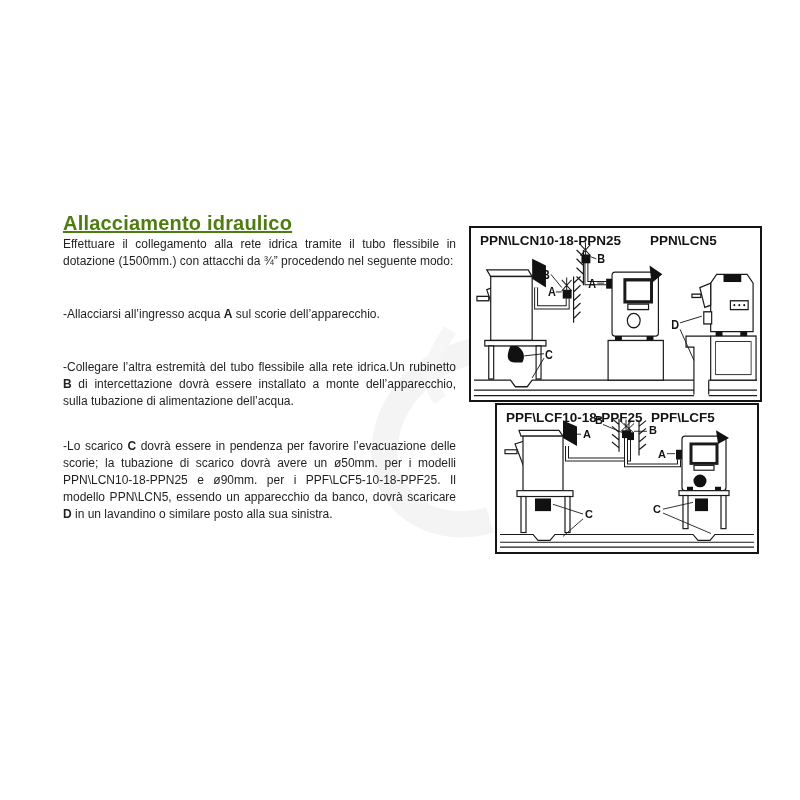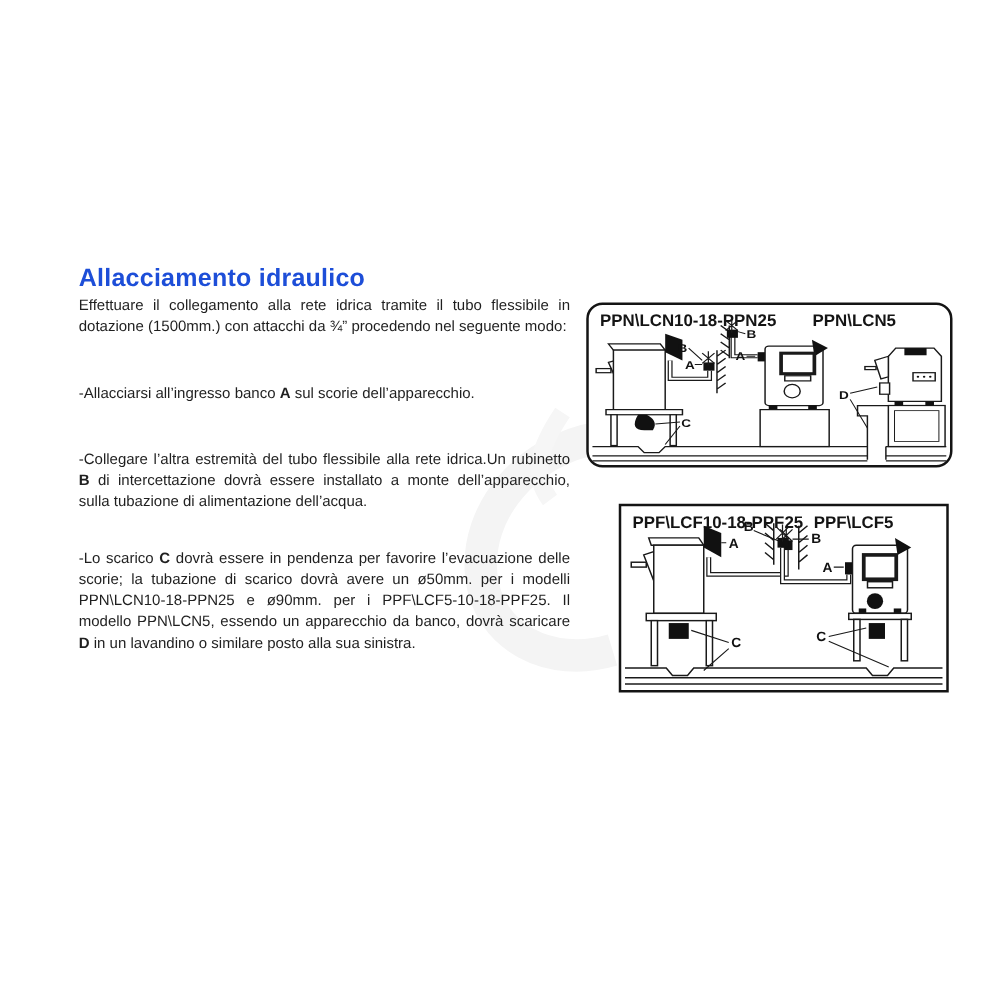--- a/index.html
+++ b/index.html
@@ -2,35 +2,35 @@
 <html><head>
 <meta charset="utf-8">
 <style>
   html,body{margin:0;padding:0;background:#ffffff;}
   .page{
     position:relative;width:800px;height:800px;background:#ffffff;overflow:hidden;
     font-family:"Liberation Sans",sans-serif;color:#1c1c1c;
   }
   .page-title{
     position:absolute;left:63px;top:212px;margin:0;
-    font-size:20px;font-weight:bold;color:#1d4ed8;letter-spacing:.2px;
+    font-size:20px;font-weight:bold;color:#4d7c0f;letter-spacing:.2px;text-decoration:underline;
   }
   .para{
     position:absolute;left:63px;width:393px;margin:0;
     font-size:12px;line-height:17px;text-align:justify;color:#1f1f1f;
   }
   .para b{font-weight:bold;}
   .p-intro{top:236px;}
   .p-step-a{top:306px;}
   .p-step-b{top:359px;}
   .p-step-c{top:438px;}
   .diagram-box{
     position:absolute;border:2px solid #141414;background:#ffffff;box-sizing:border-box;
   }
-  .box-top{left:469px;top:242px;width:293px;height:132px;border-radius:13px;}
+  .box-top{left:469px;top:226px;width:293px;height:176px;}
   .box-bottom{left:495px;top:403px;width:264px;height:151px;}
   .model-label{
     position:absolute;top:5px;font-size:13.5px;font-weight:bold;color:#141414;white-space:nowrap;
   }
   .diagram-svg{position:absolute;left:0;top:0;width:100%;height:100%;}
   .watermark{position:absolute;left:330px;top:320px;width:200px;height:230px;pointer-events:none;}
   svg text{font-family:"Liberation Sans",sans-serif;font-weight:bold;font-size:11px;fill:#111;}
 </style>
 </head>
 <body>
@@ -39,21 +39,21 @@
 
   <svg class="watermark" viewBox="0 0 200 230">
     <path d="M150,30 C90,40 50,90 55,140 C60,190 110,215 160,200" fill="none" stroke="#f4f4f4" stroke-width="26"></path>
     <path d="M120,10 C100,40 95,60 110,80" fill="none" stroke="#f6f6f6" stroke-width="14"></path>
   </svg>
 
   <h1 class="page-title">Allacciamento idraulico</h1>
 
   <p class="para p-intro">Effettuare il collegamento alla rete idrica tramite il tubo flessibile in dotazione (1500mm.) con attacchi da ¾” procedendo nel seguente modo:</p>
 
-  <p class="para p-step-a"><span>-Allacciarsi all’ingresso banco </span><b>A</b><span> sul scorie dell’apparecchio.</span></p>
+  <p class="para p-step-a"><span>-Allacciarsi all’ingresso acqua </span><b>A</b><span> sul scorie dell’apparecchio.</span></p>
 
   <p class="para p-step-b"><span>-Collegare l’altra estremità del tubo flessibile alla rete idrica.Un rubinetto </span><b>B</b><span> di intercettazione dovrà essere installato a monte dell’apparecchio, sulla tubazione di alimentazione dell’acqua.</span></p>
 
   <p class="para p-step-c"><span>-Lo scarico </span><b>C</b><span> dovrà essere in pendenza per favorire l’evacuazione delle scorie; la tubazione di scarico dovrà avere un ø50mm. per i modelli PPN\LCN10-18-PPN25 e ø90mm. per i PPF\LCF5-10-18-PPF25. Il modello PPN\LCN5, essendo un apparecchio da banco, dovrà scaricare </span><b>D</b><span> in un lavandino o similare posto alla sua sinistra.</span></p>
 
   <div class="diagram-box box-top">
     <div class="model-label" style="left:9px">PPN\LCN10-18-PPN25</div>
     <div class="model-label" style="left:179px">PPN\LCN5</div>
 
     <svg class="diagram-svg" viewBox="0 0 293 156" preserveAspectRatio="none">

